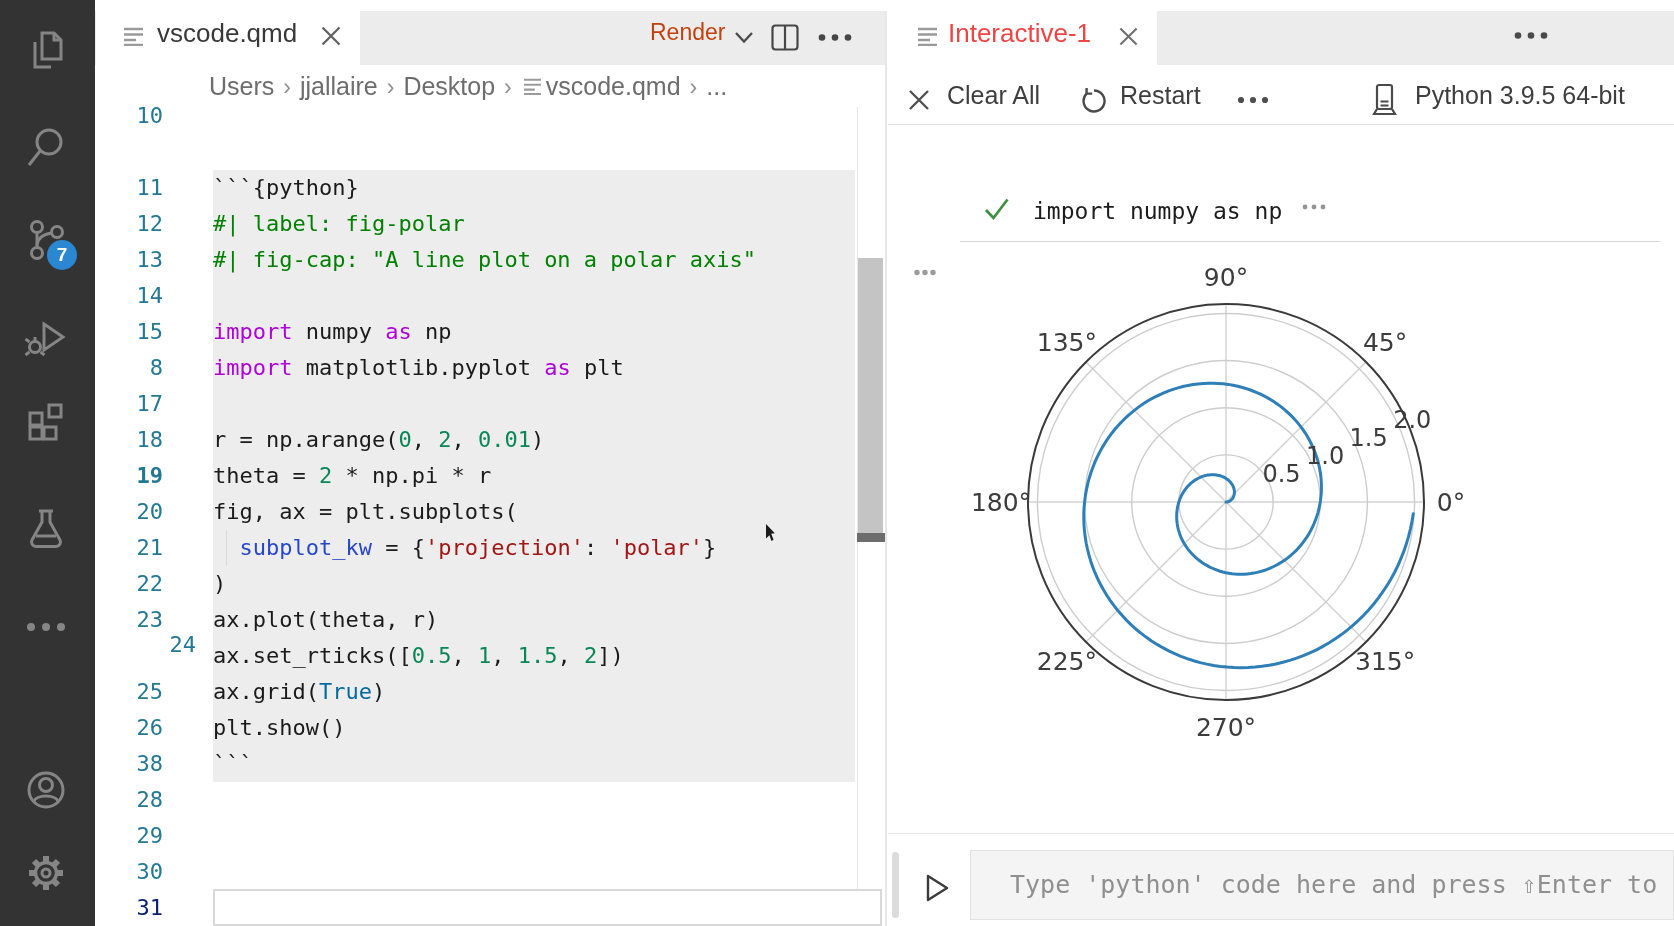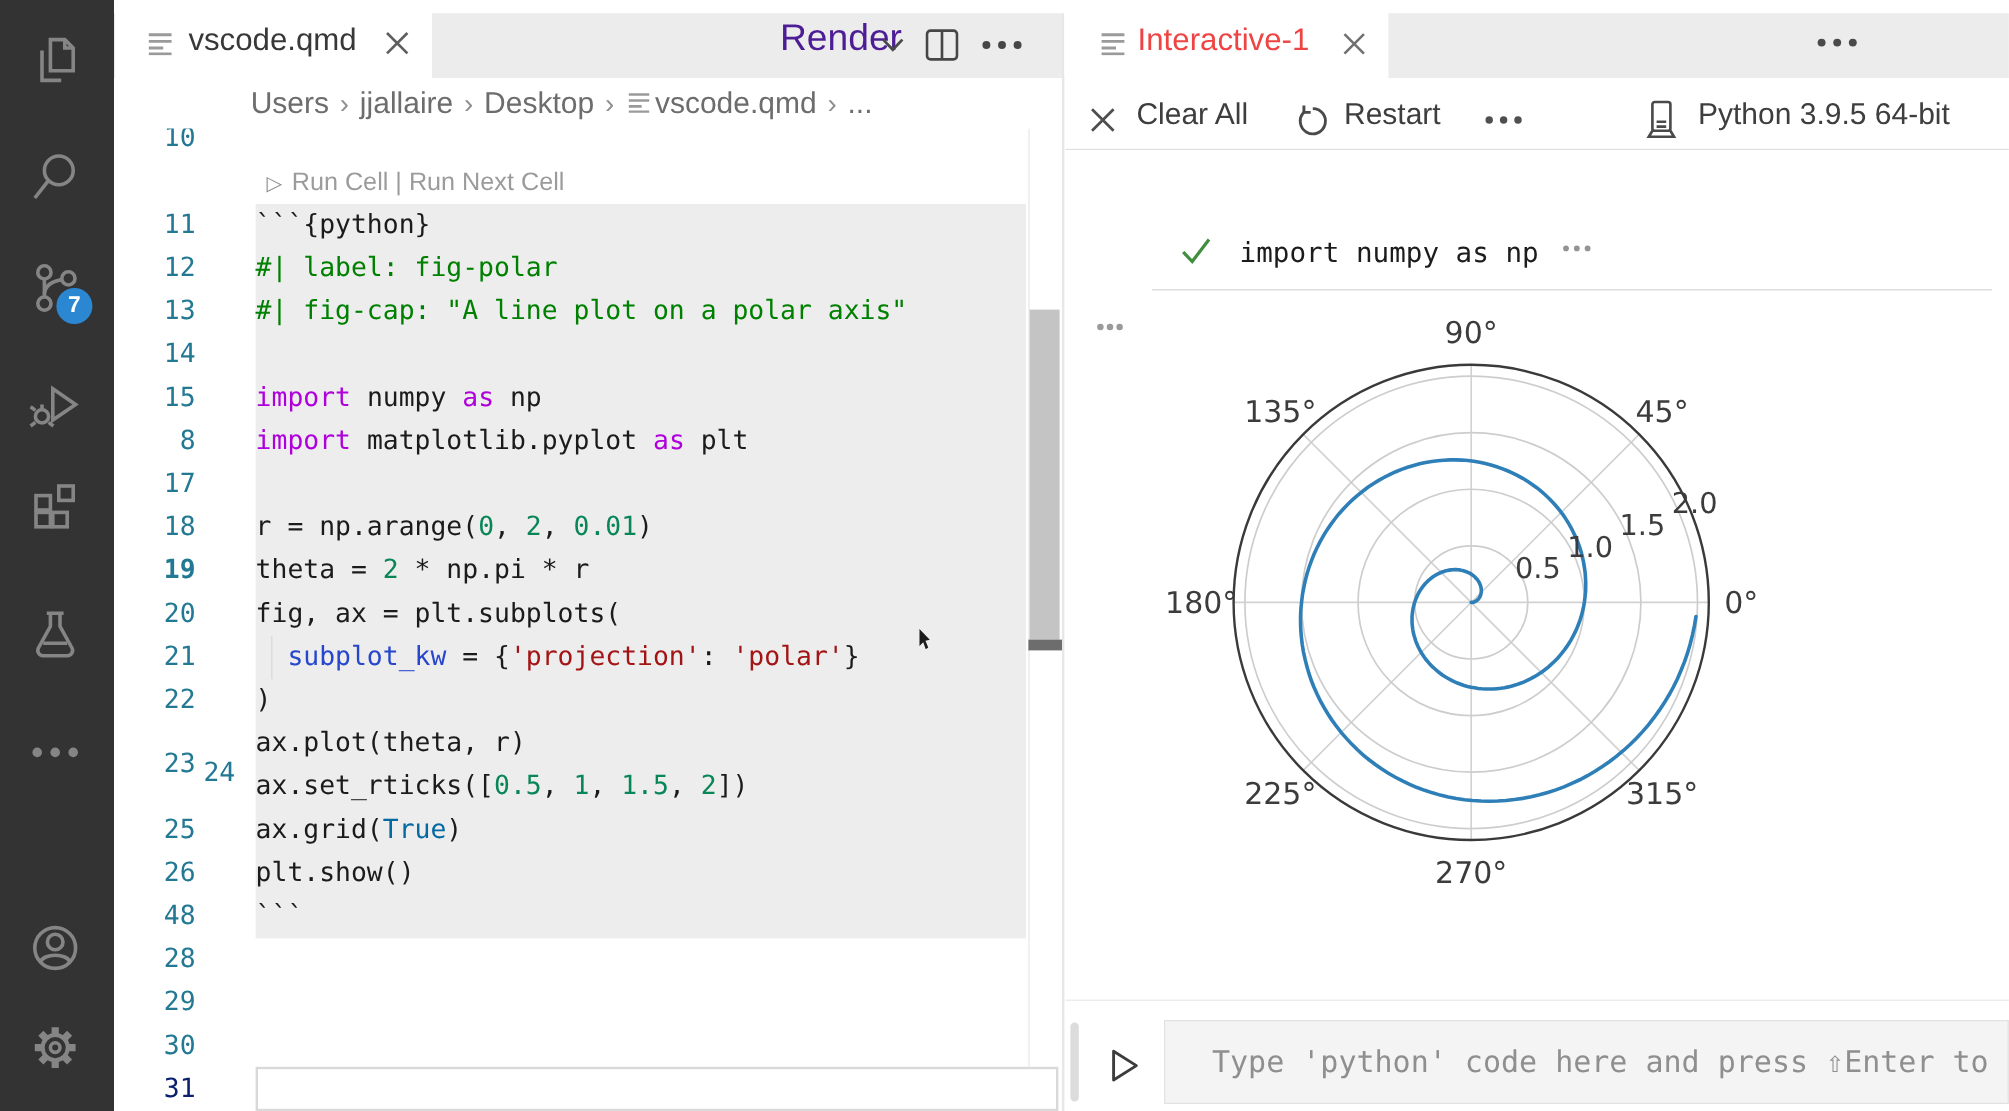--- a/index.html
+++ b/index.html
@@ -111,21 +111,21 @@
 <div class="abs" id="ed-tabstrip"></div>
 <div class="abs" id="ed-tab">
   <svg class="abs" style="left:27px; top:27px" width="21" height="19" viewBox="0 0 21 19" stroke="#9a9a9a" stroke-width="2.4">
     <path d="M1 2 h19 M1 7.5 h19 M1 13 h12 M1 18 h19"></path>
   </svg>
   <div class="tab-label" style="left:61px;">vscode.qmd</div>
   <svg class="abs" style="left:224px; top:25px" width="22" height="22" viewBox="0 0 22 22" stroke="#5f5f5f" stroke-width="2.2">
     <path d="M2.5 2.5 L19.5 19.5 M19.5 2.5 L2.5 19.5"></path>
   </svg>
 </div>
-<div class="abs tb-label" style="left:650px; top:12px; color:#4c1d95; font-size:31px;">Render</div>
+<div class="abs tb-label" style="left:650px; top:12px; color:#c2410c; font-size:23px;">Render</div>
 <svg class="abs" style="left:734px; top:31px" width="20" height="13" viewBox="0 0 20 13" fill="none" stroke="#4a4a4a" stroke-width="2.3">
   <path d="M2 2 L10 10.5 L18 2"></path>
 </svg>
 <svg class="abs" style="left:771px; top:24px" width="28" height="27" viewBox="0 0 28 27" fill="none" stroke="#464646" stroke-width="2.2">
   <rect x="1.5" y="1.5" width="25" height="24" rx="3"></rect>
     <path d="M14 1.5 v24"></path>
 </svg>
 <svg class="abs" style="left:816px; top:32px" width="38" height="11" viewBox="0 0 38 11" fill="#464646">
   <circle cx="6" cy="5.5" r="3.3"></circle>
     <circle cx="19" cy="5.5" r="3.3"></circle>
@@ -136,41 +136,40 @@
       <path d="M1 2 h19 M1 7.5 h19 M1 13 h12 M1 18 h19"></path>
     </svg><span>vscode.qmd</span><span class="sep">›</span><span>...</span></div>
 
 <div class="abs" id="codearea">
   <div class="abs" id="cellbg"></div>
   <div class="abs" id="rulerline"></div>
   <div class="abs" id="scrollthumb"></div>
   <div class="abs" id="rulermark"></div>
   <div class="abs" id="curline"></div>
   <div class="abs" id="indentguide"></div>
-  <div class="abs" id="lens"><span class="play">▷</span><span>Run Cell | Run Next Cell</span></div>
   <div class="abs" id="cursor-mark"></div>
   <div id="gutter">
       <div class="gutter-num" style="top: -9px;">10</div>
       <div class="gutter-num" style="top: 63px;">11</div>
       <div class="gutter-num" style="top: 99px;">12</div>
       <div class="gutter-num" style="top: 135px;">13</div>
       <div class="gutter-num" style="top: 171px;">14</div>
       <div class="gutter-num" style="top: 207px;">15</div>
       <div class="gutter-num" style="top: 243px;">8</div>
       <div class="gutter-num" style="top: 279px;">17</div>
       <div class="gutter-num" style="top: 315px;">18</div>
       <div class="gutter-num" style="top: 351px; font-weight: bold;">19</div>
       <div class="gutter-num" style="top: 387px;">20</div>
       <div class="gutter-num" style="top: 423px;">21</div>
       <div class="gutter-num" style="top: 459px;">22</div>
-      <div class="gutter-num" style="top: 512px;">23</div>
+      <div class="gutter-num" style="top: 495px;">23</div>
       <div class="gutter-num" style="top: 520px; margin-left: 33px;">24</div>
       <div class="gutter-num" style="top: 567px;">25</div>
       <div class="gutter-num" style="top: 603px;">26</div>
-      <div class="gutter-num" style="top: 639px;">48</div>
+      <div class="gutter-num" style="top: 639px;">38</div>
       <div class="gutter-num" style="top: 675px;">28</div>
       <div class="gutter-num" style="top: 711px;">29</div>
       <div class="gutter-num" style="top: 747px;">30</div>
       <div class="gutter-num active" style="top: 783px;">31</div>
     </div>
   <div id="codelines">
       <div class="code-line" style="top: 63px;"><span>```{python}</span></div>
       <div class="code-line" style="top: 99px;"><span class="tk-c">#| label: fig-polar</span></div>
       <div class="code-line" style="top: 135px;"><span class="tk-c">#| fig-cap: "A line plot on a polar axis"</span></div>
       <div class="code-line" style="top: 207px;"><span class="tk-k">import</span><span> numpy </span><span class="tk-k">as</span><span> np</span></div>

